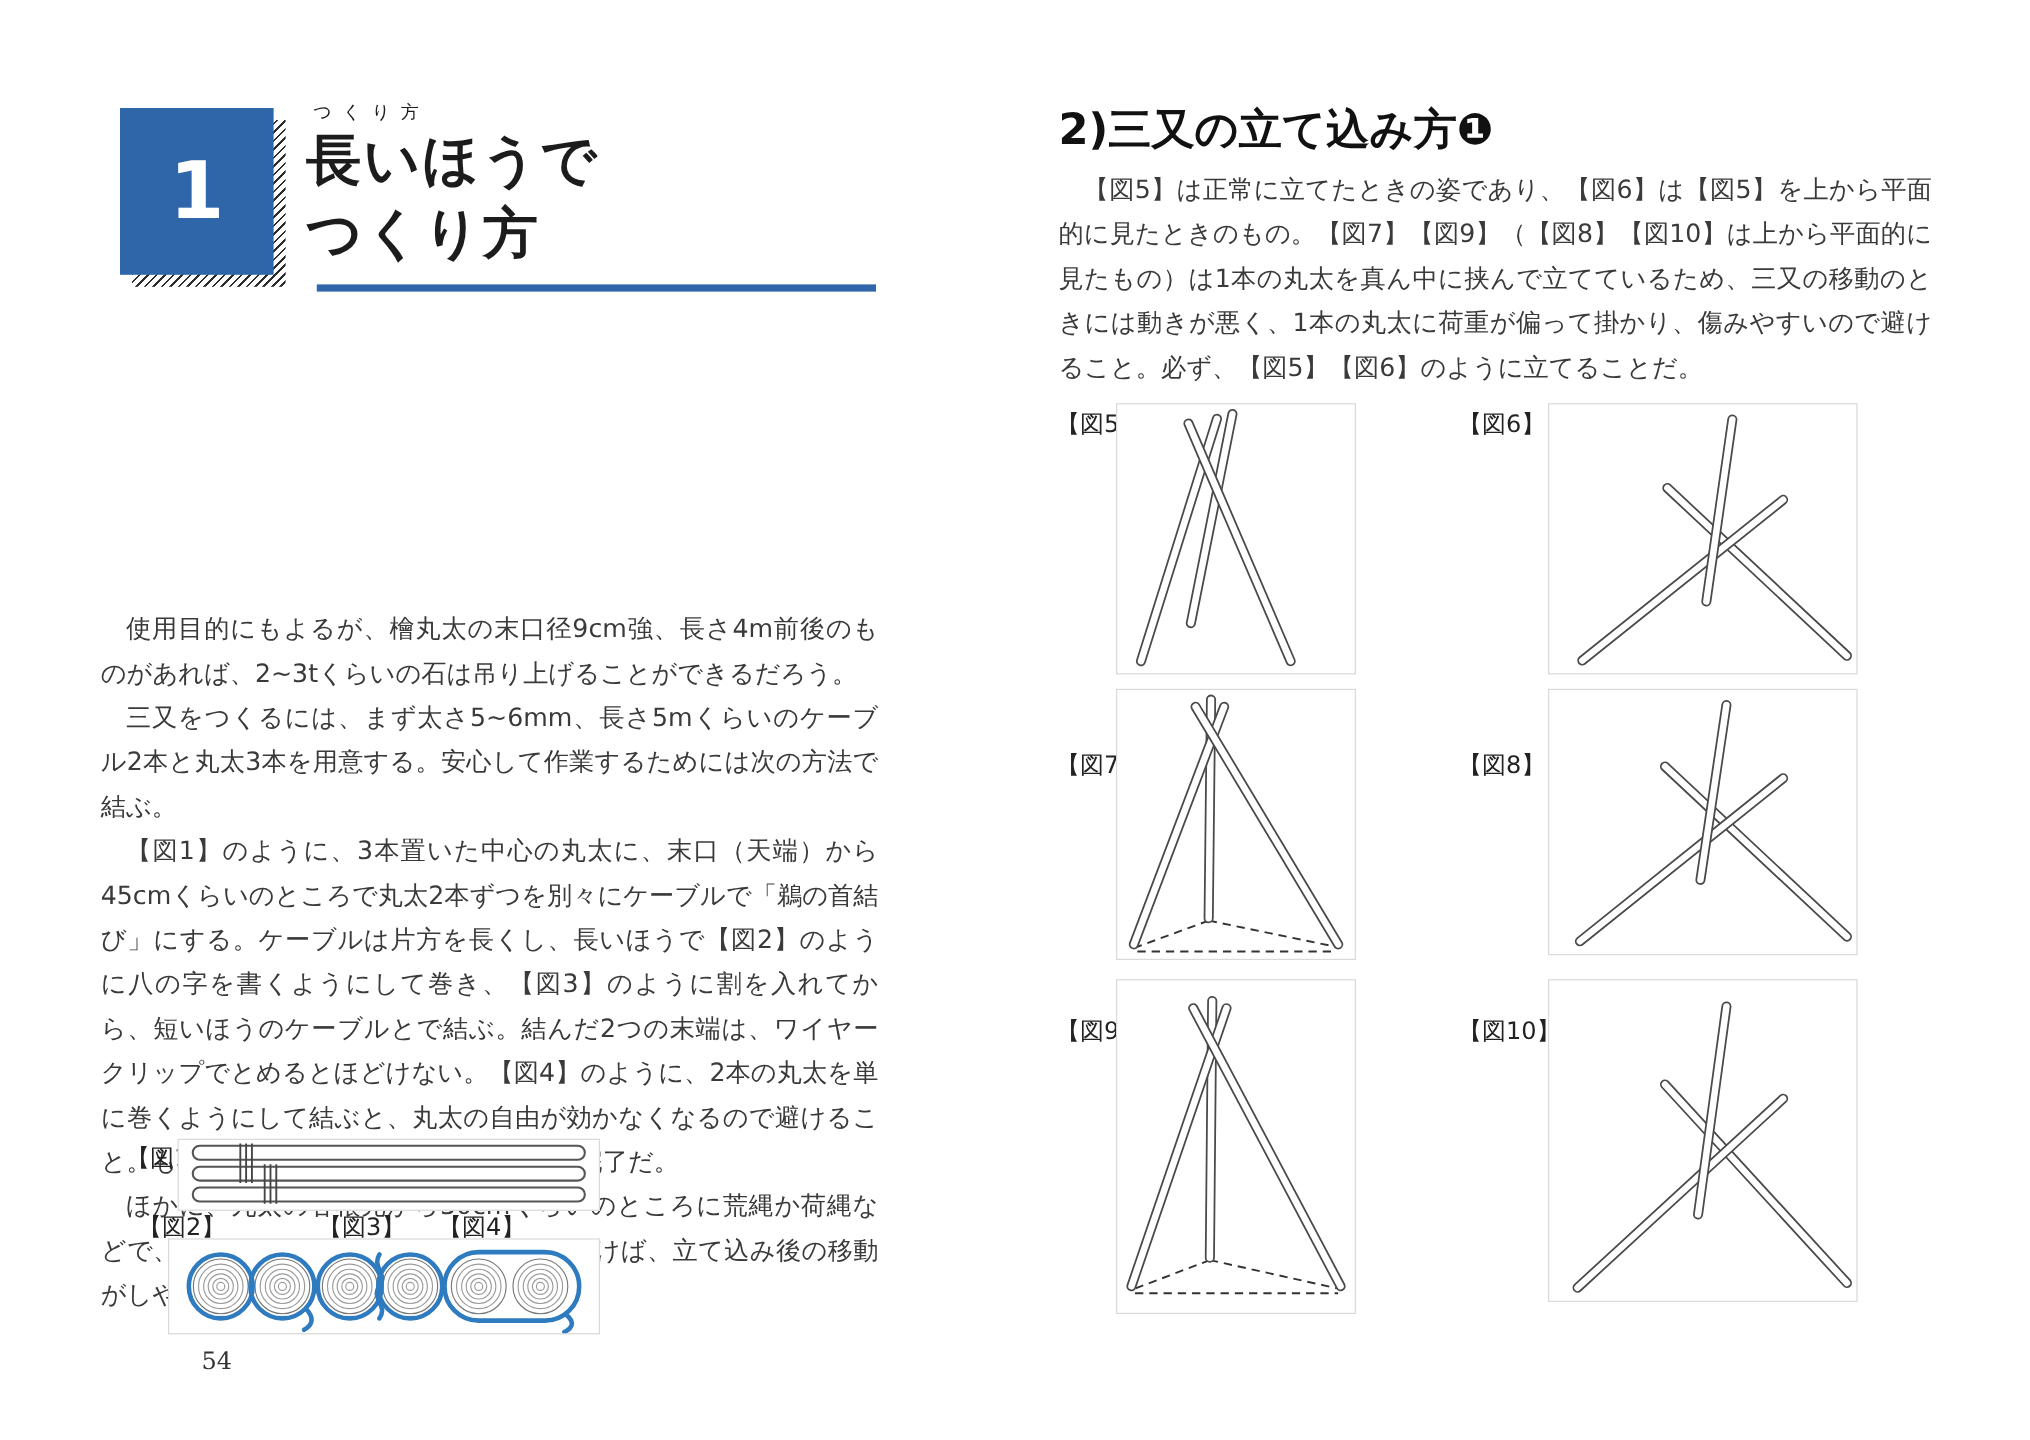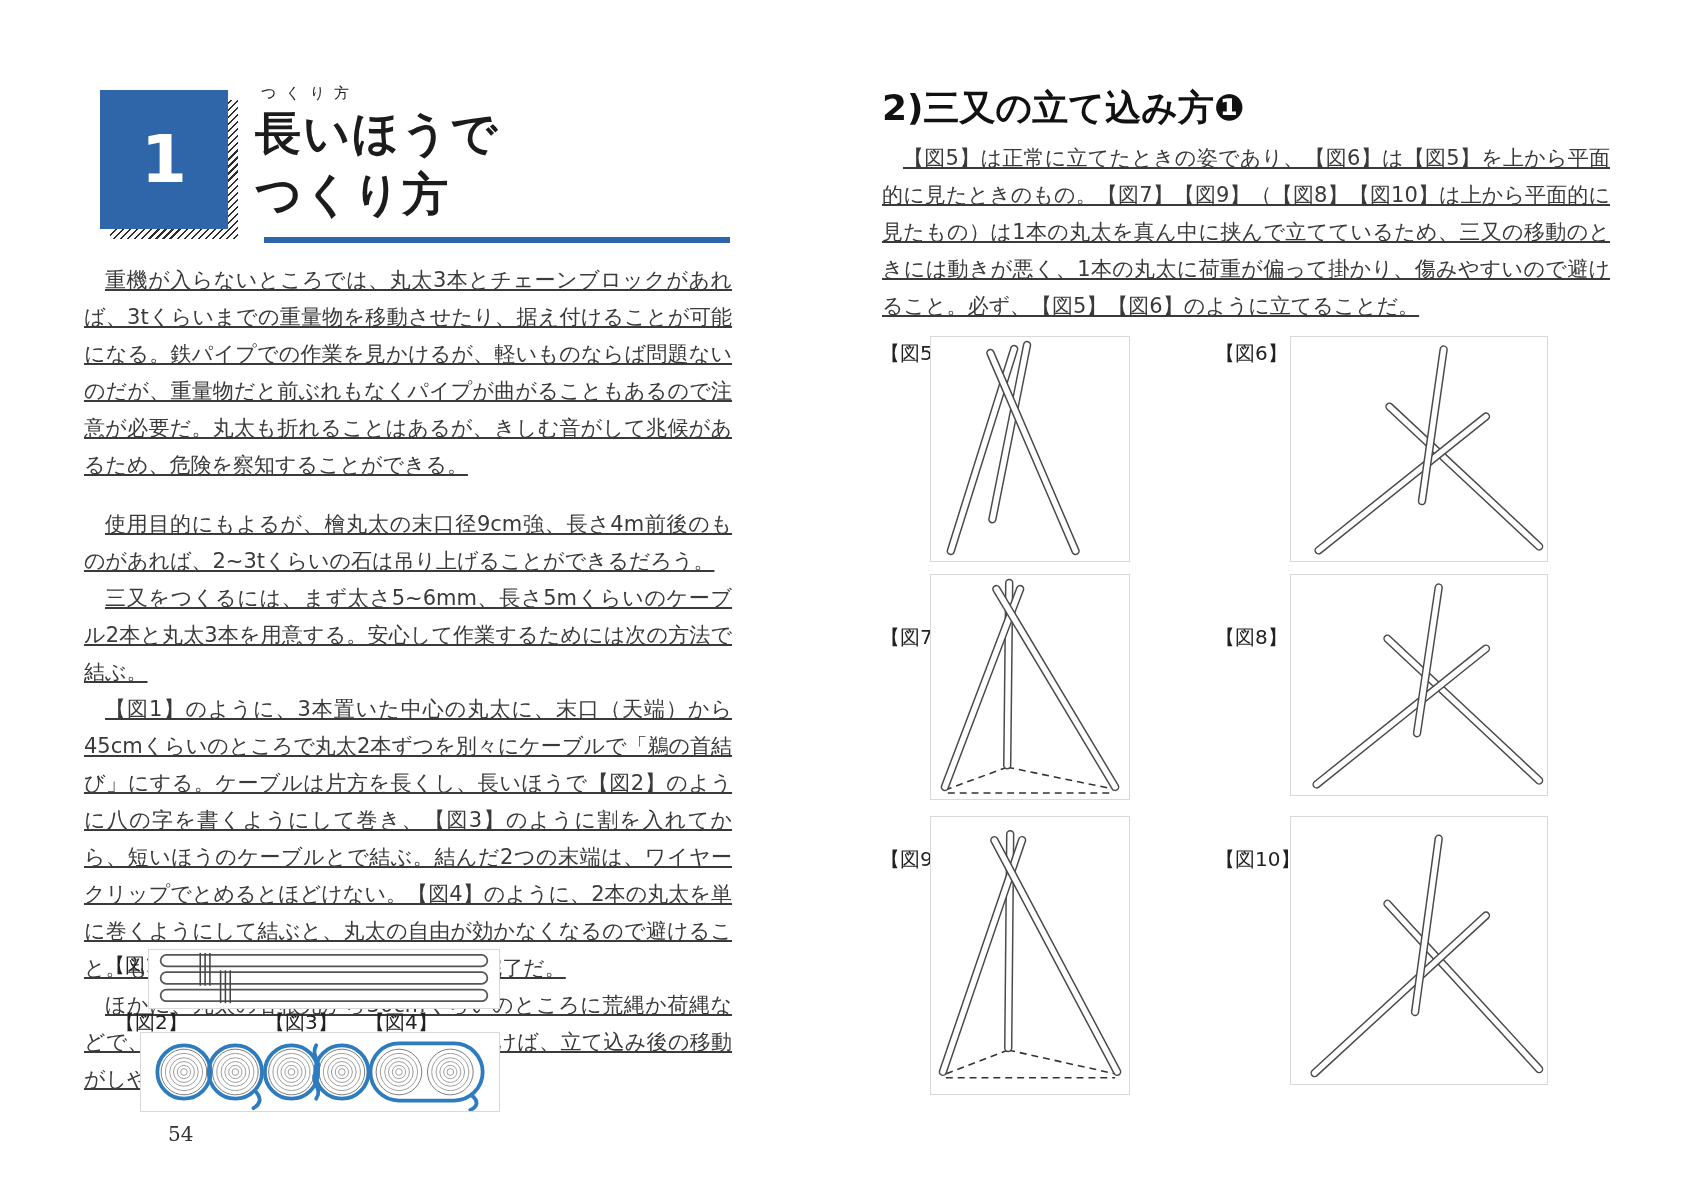--- a/index.html
+++ b/index.html
@@ -21,21 +21,21 @@
     background:var(--accent,#2e66a9);display:flex;align-items:center;justify-content:center;
   }
   .chapter-box .num{color:#fff;font-size:66px;font-weight:bold;line-height:1;}
 
   .title-wrap{position:absolute;left:171px;top:84px;}
   .furigana{font-size:15px;letter-spacing:9px;color:#1c1c1c;margin-left:6px;}
   .title-line{font-size:46px;font-weight:bold;color:#1c1c1c;line-height:1.32;letter-spacing:2px;}
   .title-rule{position:absolute;left:180px;top:237px;width:466px;height:6px;background:var(--accent,#2e66a9);}
 
   .body-text{font-size:21px;line-height:37px;text-align:justify;color:#3a3a3a;}
-  .body-text p{margin:0;text-indent:1em;text-decoration:underline;}
+  .body-text p{margin:0;text-indent:1em;}
   #intro{position:absolute;left:0;top:262px;width:648px;}
   .h-section{position:absolute;font-weight:bold;color:#111;margin:0;}
   #h-sec1{left:0;top:458px;font-size:27px;}
   #sec1-paras{position:absolute;left:0;top:506px;width:648px;}
   #h-sec2{left:12px;top:84px;font-size:36px;}
   #right-para{position:absolute;left:12px;top:140px;width:728px;}
 
   .fig-label{position:absolute;font-size:20px;color:#222;white-space:nowrap;}
   .fig-frame{position:absolute;background:#fff;border:1px solid #d9d9d9;box-sizing:border-box;
              display:flex;align-items:center;justify-content:center;}
@@ -61,23 +61,20 @@
     <span class="num">1</span>
   </div>
 
   <div class="title-wrap">
     <div class="furigana">つくり方</div>
     <div class="title-line">長いほうで</div>
     <div class="title-line">つくり方</div>
   </div>
   <div class="title-rule"></div>
 
-  <div class="body-text" id="intro">
-    <p>重機が入らないところでは、丸太3本とチェーンブロックがあれば、3tくらいまでの重量物を移動させたり、据え付けることが可能になる。鉄パイプでの作業を見かけるが、軽いものならば問題ないのだが、重量物だと前ぶれもなくパイプが曲がることもあるので注意が必要だ。丸太も折れることはあるが、きしむ音がして兆候があるため、危険を察知することができる。</p>
-  </div>
 
 
   <div class="body-text" id="sec1-paras">
     <p>使用目的にもよるが、檜丸太の末口径9cm強、長さ4m前後のものがあれば、2~3tくらいの石は吊り上げることができるだろう。</p>
     <p>三又をつくるには、まず太さ5~6mm、長さ5mくらいのケーブル2本と丸太3本を用意する。安心して作業するためには次の方法で結ぶ。</p>
     <p>【図1】のように、3本置いた中心の丸太に、末口（天端）から45cmくらいのところで丸太2本ずつを別々にケーブルで「鵜の首結び」にする。ケーブルは片方を長くし、長いほうで【図2】のように八の字を書くようにして巻き、【図3】のように割を入れてから、短いほうのケーブルとで結ぶ。結んだ2つの末端は、ワイヤークリップでとめるとほどけない。【図4】のように、2本の丸太を単に巻くようにして結ぶと、丸太の自由が効かなくなるので避けること。もう一方の2本も同じように結んだら完了だ。</p>
     <p>ほかに、丸太の各根元から30cmくらいのところに荒縄か荷縄などで、鵜の首で結んでから輪をつくっておけば、立て込み後の移動がしやすくなる。</p>
   </div>
 
   <span class="fig-label" style="left:21px;top:952px;">【図1】</span>

